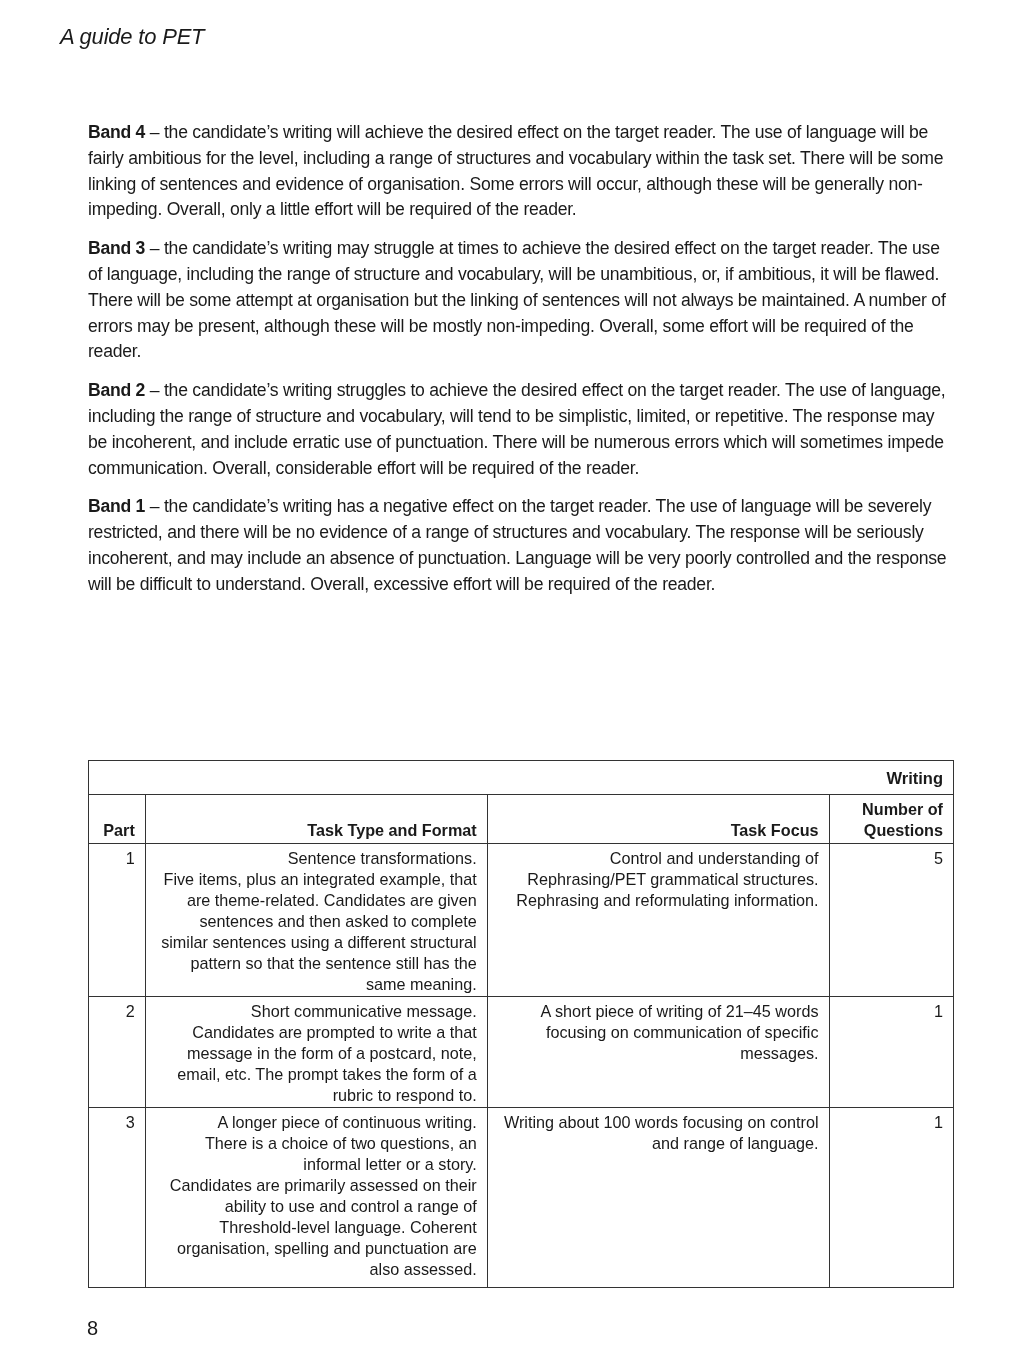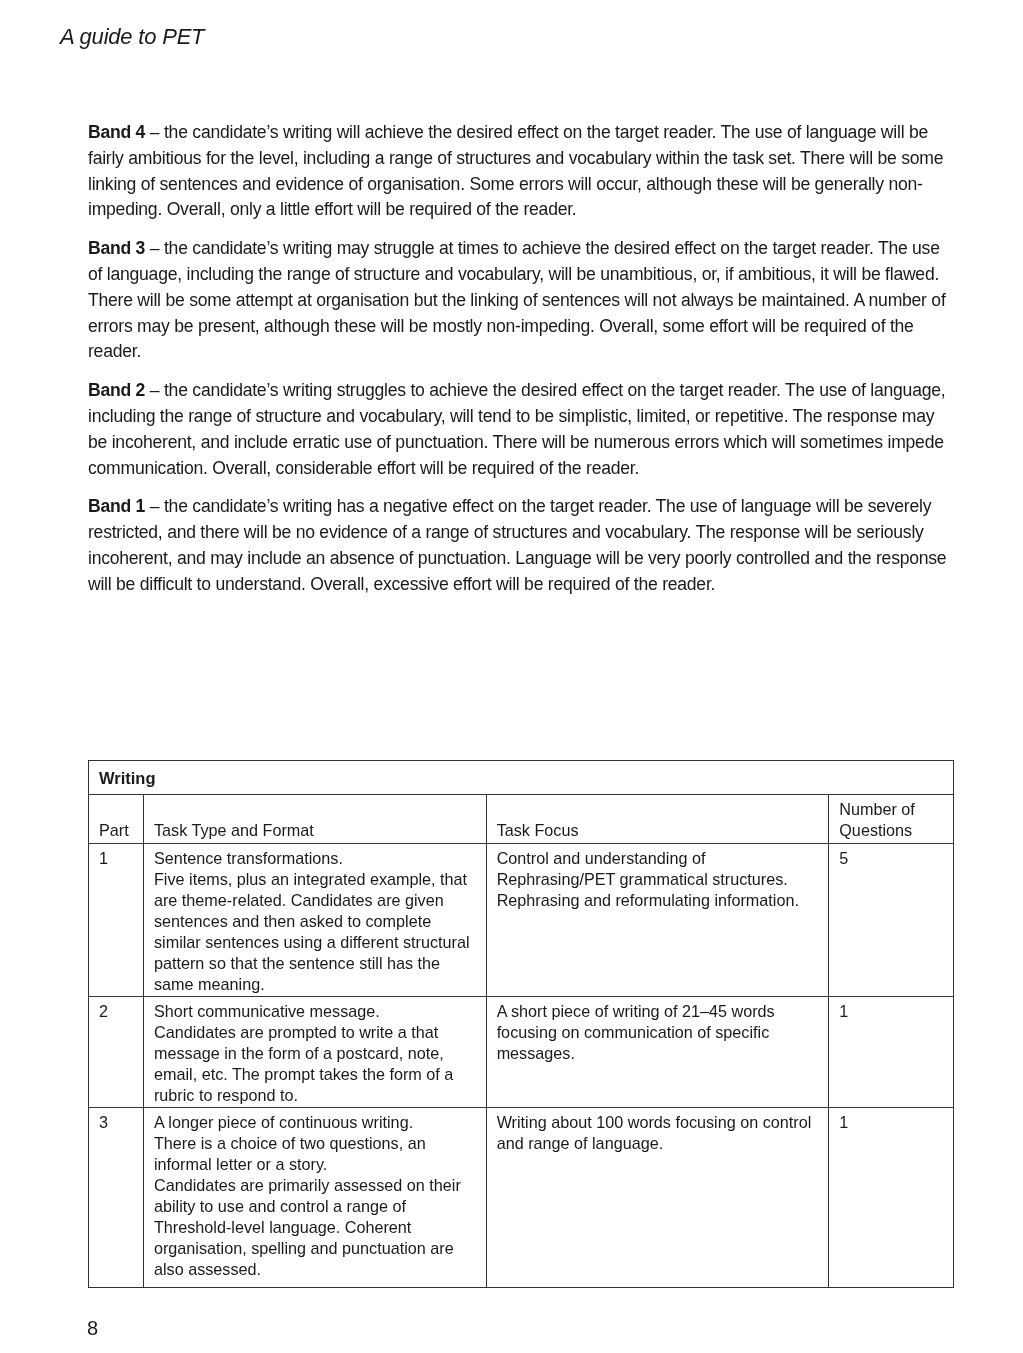--- a/index.html
+++ b/index.html
@@ -44,32 +44,32 @@
       left: 88px;
       top: 760px;
       width: 866px;
       border-collapse: collapse;
       font-size: 16.2px;
       line-height: 21px;
     }
     .writing-table td, .writing-table th {
       border: 1.5px solid #333;
       vertical-align: top;
-      text-align: left;
+      text-align: right;
       padding: 4px 10px 1px 10px;
     }
     .writing-table .title-cell {
       font-weight: bold;
       height: 24px;
       padding-top: 7px;
       padding-bottom: 2px;
       font-size: 16.5px;
     }
     .writing-table .head-row th {
-      font-weight: normal;
+      font-weight: bold;
       vertical-align: bottom;
       padding-top: 4px;
       padding-bottom: 2px;
       height: 40px;
     }
     .col-part { width: 39px; }
     .col-type { width: 316px; }
     .col-focus { width: 316px; }
     .col-num { width: 115px; }
     .page-number {

